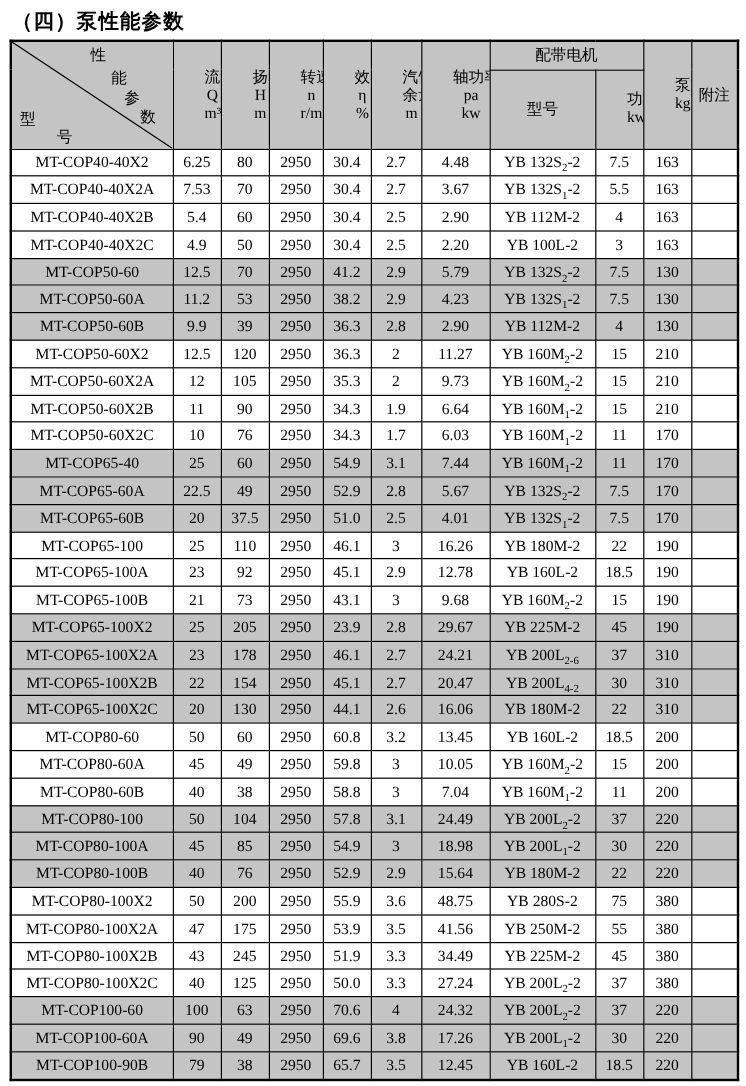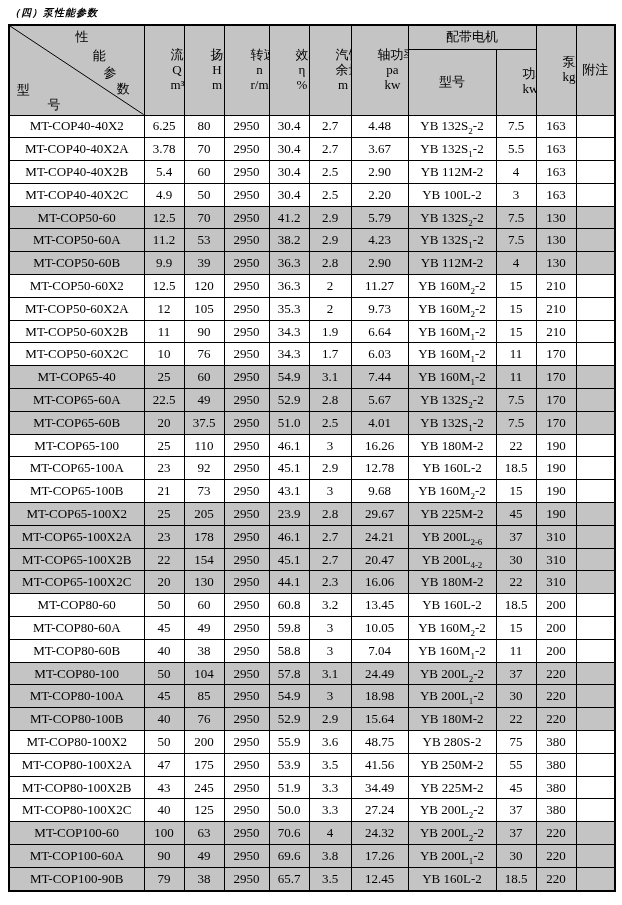--- a/index.html
+++ b/index.html
@@ -1,21 +1,21 @@
 <!DOCTYPE html>
 <html><head>
 <meta charset="utf-8">
 <style>
   html,body{margin:0;padding:0;}
   body{
     width:622px;height:905px;background:#ffffff;overflow:hidden;
     font-family:"Liberation Serif","DejaVu Serif",serif;color:#000;
   }
   .page-title{
-    font-size:10px;font-weight:bold;margin:6px 0 4px 10px;letter-spacing:1px;font-style:italic;
+    font-size:17px;font-weight:bold;margin:6px 0 4px 10px;letter-spacing:1px;
   }
   table.pump{
     border-collapse:collapse;table-layout:fixed;width:606px;margin-left:8px;
     border:2px solid #000;
   }
   th,td{
     border:1px solid #000;text-align:center;vertical-align:middle;
     padding:0;font-weight:normal;overflow:hidden;white-space:nowrap;
     font-size:13px;
   }
@@ -122,21 +122,21 @@
         <td>30.4</td>
         <td>2.7</td>
         <td>4.48</td>
         <td><span>YB 132S</span><sub>2</sub><span>-2</span></td>
         <td>7.5</td>
         <td>163</td>
         <td></td>
       </tr>
       <tr>
         <td>MT-COP40-40X2A</td>
-        <td>3.78</td>
+        <td>7.53</td>
         <td>70</td>
         <td>2950</td>
         <td>30.4</td>
         <td>2.7</td>
         <td>3.67</td>
         <td><span>YB 132S</span><sub>1</sub><span>-2</span></td>
         <td>5.5</td>
         <td>163</td>
         <td></td>
       </tr>
@@ -373,21 +373,21 @@
         <td>30</td>
         <td>310</td>
         <td></td>
       </tr>
       <tr class="shaded">
         <td>MT-COP65-100X2C</td>
         <td>20</td>
         <td>130</td>
         <td>2950</td>
         <td>44.1</td>
-        <td>2.3</td>
+        <td>2.6</td>
         <td>16.06</td>
         <td><span>YB 180M-2</span><sub></sub><span></span></td>
         <td>22</td>
         <td>310</td>
         <td></td>
       </tr>
       <tr>
         <td>MT-COP80-60</td>
         <td>50</td>
         <td>60</td>

